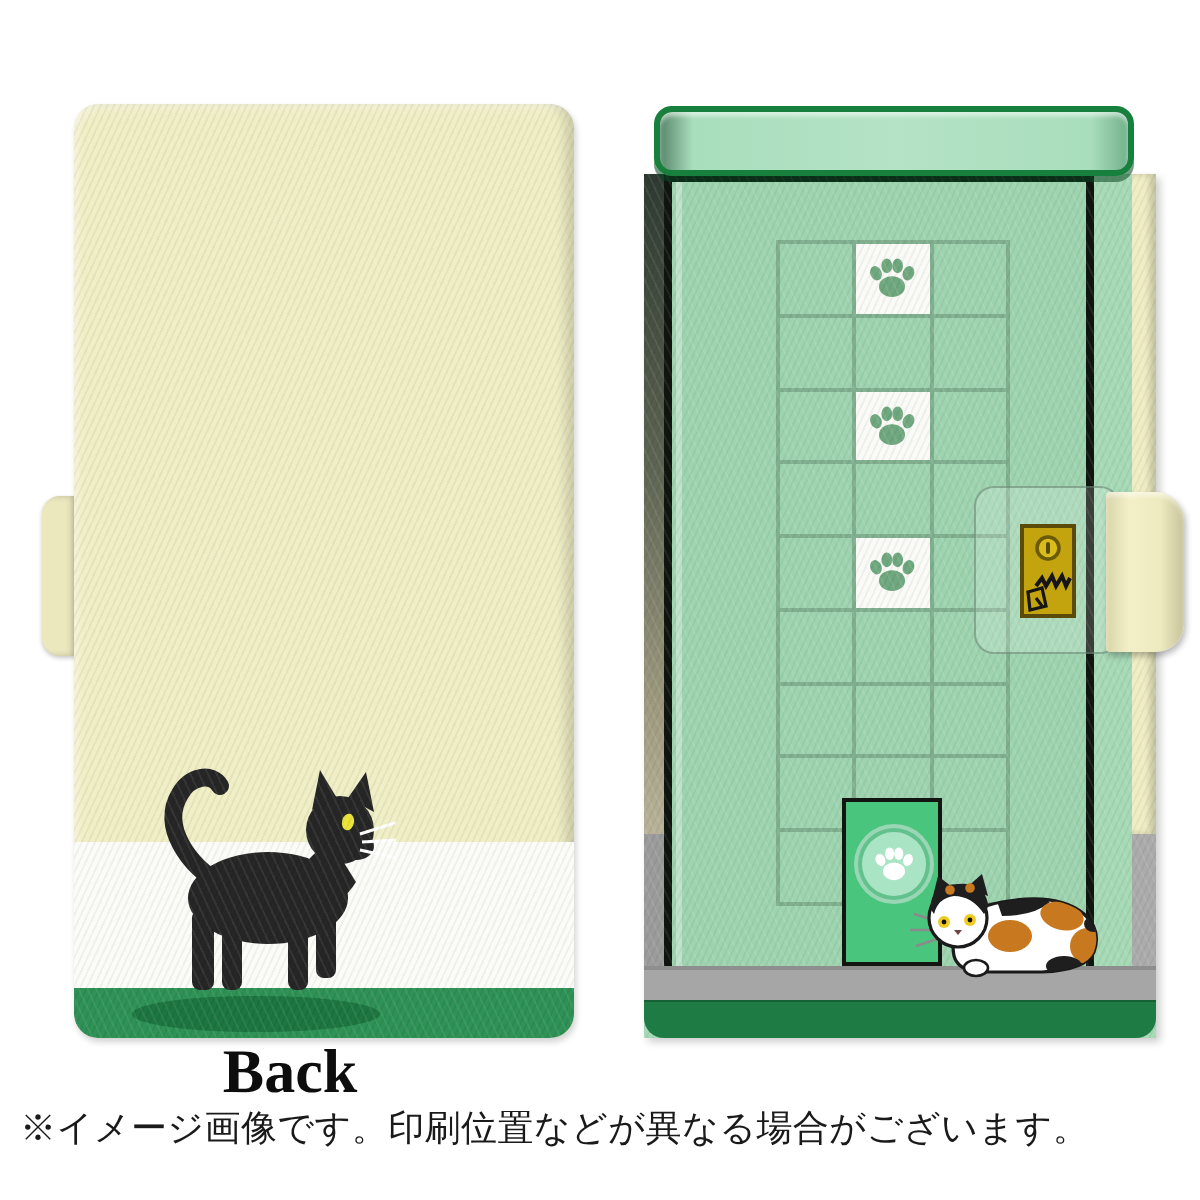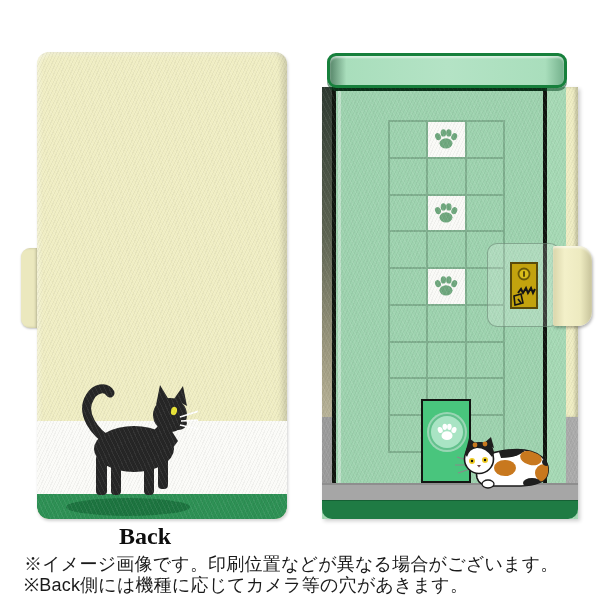--- a/index.html
+++ b/index.html
@@ -84,25 +84,25 @@
     left:231px; top:159px; width:39px; height:80px; border-radius:2px 14px 14px 2px;
     background:linear-gradient(90deg,#D9D5AA 0,#F3F0C9 30%,#EDEAC0 70%,#C6C29A 100%);
     box-shadow:1px 2px 3px rgba(0,0,0,0.28), inset 0 2px 2px rgba(255,255,255,0.5);
     z-index:6;
   }
   .calico-cat { left:133px; top:349px; width:100px; height:53px; z-index:7; }
 
   
   .view-label {
     top:518px; height:36px; line-height:36px; text-align:center;
-    font-family:"Liberation Serif", serif; font-weight:bold; font-size:24px; color:#0d0d0d;
+    font-family:"Liberation Serif", serif; font-weight:bold; font-size:31px; color:#0d0d0d;
   }
   .label-back  { left:30px;  width:230px; }
   .label-front { left:330px; width:230px; }
-  .notes { left:24px; top:554px; width:570px; font-size:18px; line-height:21px; color:#1a1a1a; letter-spacing:0.2px; }
+  .notes { left:10px; top:554px; width:570px; font-size:18px; line-height:21px; color:#1a1a1a; letter-spacing:0.2px; }
 </style>
 </head>
 <body>
 
 <div id="stage">
 
   <svg width="0" height="0" style="position:absolute" aria-hidden="true">
     <defs>
       <g id="paw">
         <ellipse cx="12" cy="16" rx="6" ry="4.8"></ellipse>
@@ -249,16 +249,15 @@
       <circle cx="30" cy="24" r="1.2" fill="#111111"></circle>
       <polygon points="22,29 26,29 24,31.5" fill="#6E4444"></polygon>
       <ellipse cx="33" cy="48" rx="6" ry="4" fill="#FFFFFF" stroke="#1A1A1A" stroke-width="1.3"></ellipse>
     </svg>
   </div>
 
   <div class="abs view-label label-back">Back</div>
 
   <div class="abs notes">
     <div>※イメージ画像です。印刷位置などが異なる場合がございます。</div>
-    <div>※Back側には機種に応じてカメラ等の穴があきます。</div>
   </div>
 
 </div>
 
 </body></html>

